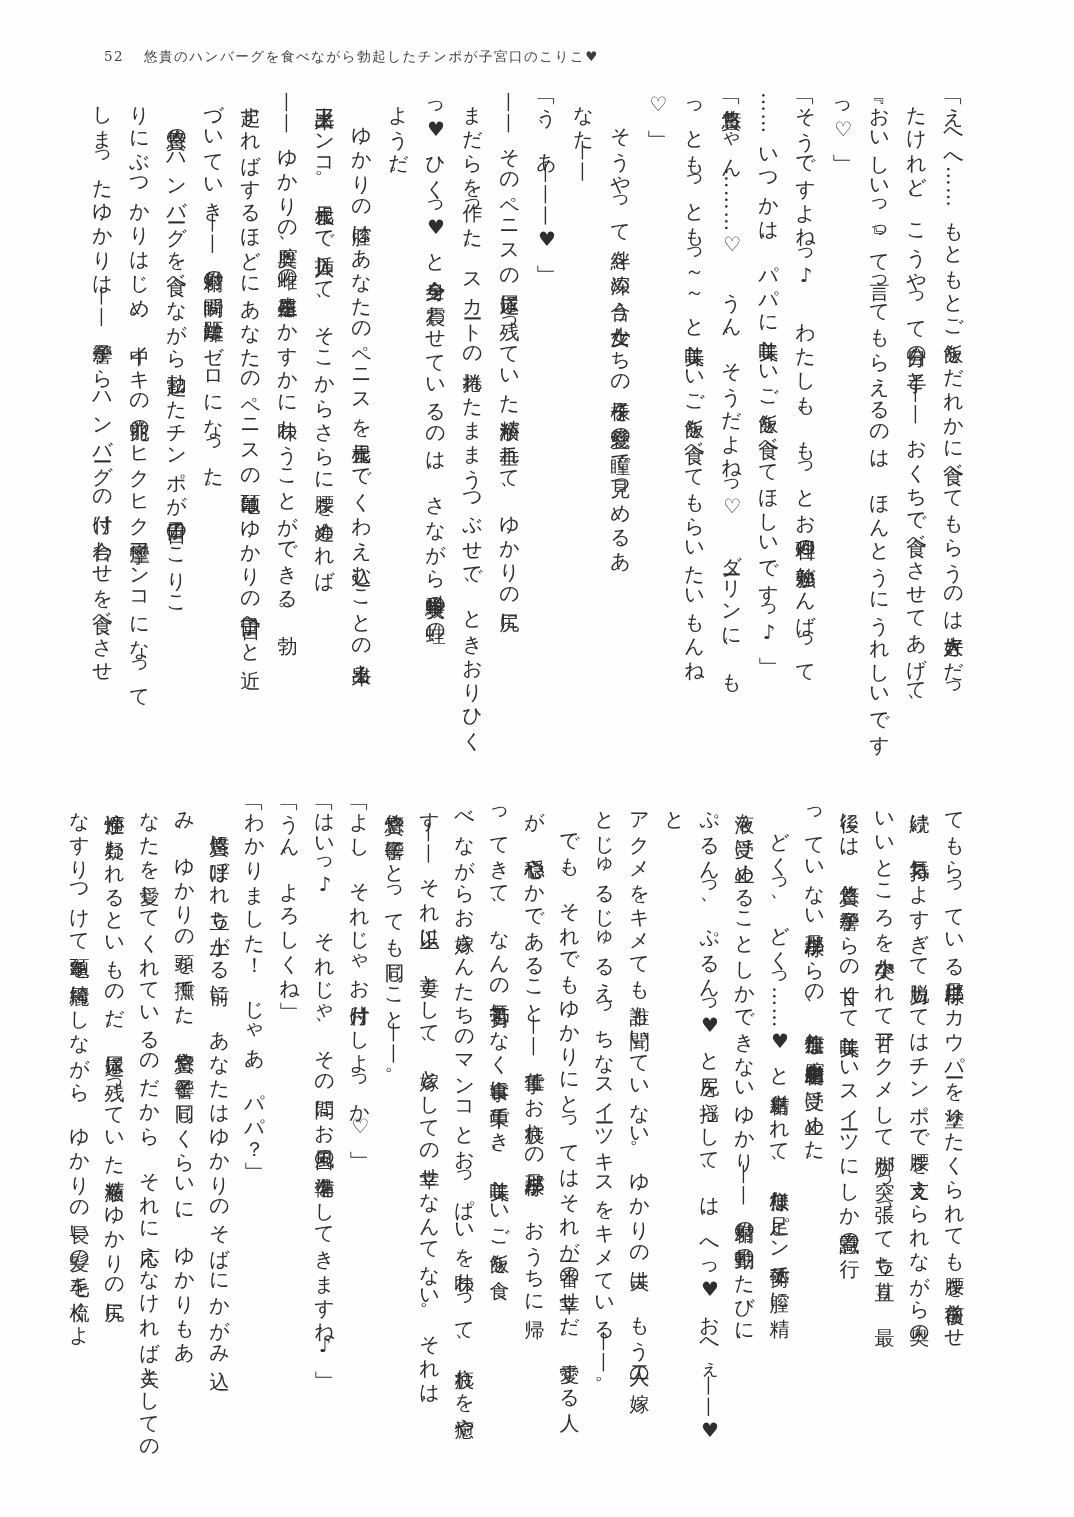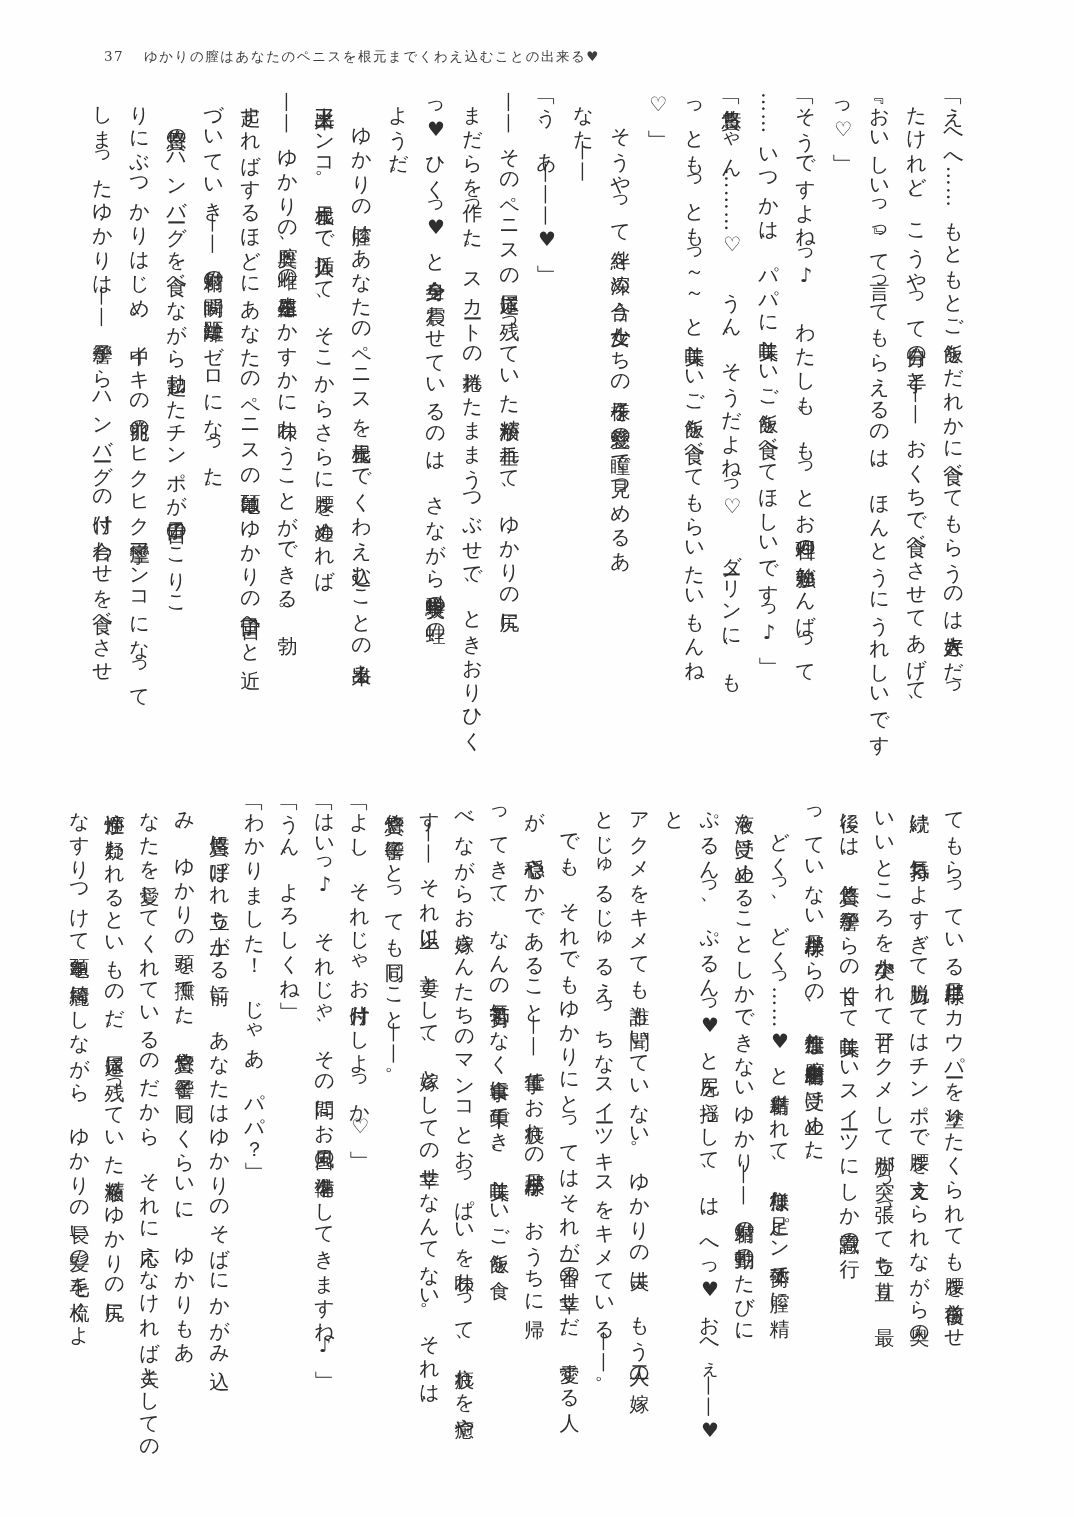--- a/index.html
+++ b/index.html
@@ -37,22 +37,22 @@
   .vtext p { margin:0; }
   .vtext.top    { top:92px;  height:655px; line-height:37px; }
   .vtext.bottom { top:798px; height:665px; line-height:35px; }
 </style>
 </head>
 <body>
 
 <div class="page">
 
   <header class="page-header">
-    <span class="pnum">37</span>
-    <span>ゆかりの膣はあなたのペニスを根元までくわえ込むことの出来る♥</span>
+    <span class="pnum">52</span>
+    <span>悠貴のハンバーグを食べながら勃起したチンポが子宮口のこりこ♥</span>
   </header>
 
   <section class="vtext top">
       <p>「えへへ……もともとご飯をだれかに食べてもらうのは大好きだっ</p>
       <p>たけれど、こうやって自分の手と——おくちで食べさせてあげて、</p>
       <p>『おいしいっ』って言ってもらえるのは、ほんとうにうれしいです</p>
       <p>っ♡」</p>
       <p>「そうですよねっ♪　わたしも、もっとお料理の勉強がんばって</p>
       <p>……いつかは、パパに美味しいご飯を食べてほしいですっ♪」</p>
       <p>「悠貴ちゃん………♡　うん、そうだよねっ♡　ダーリンに、も</p>

